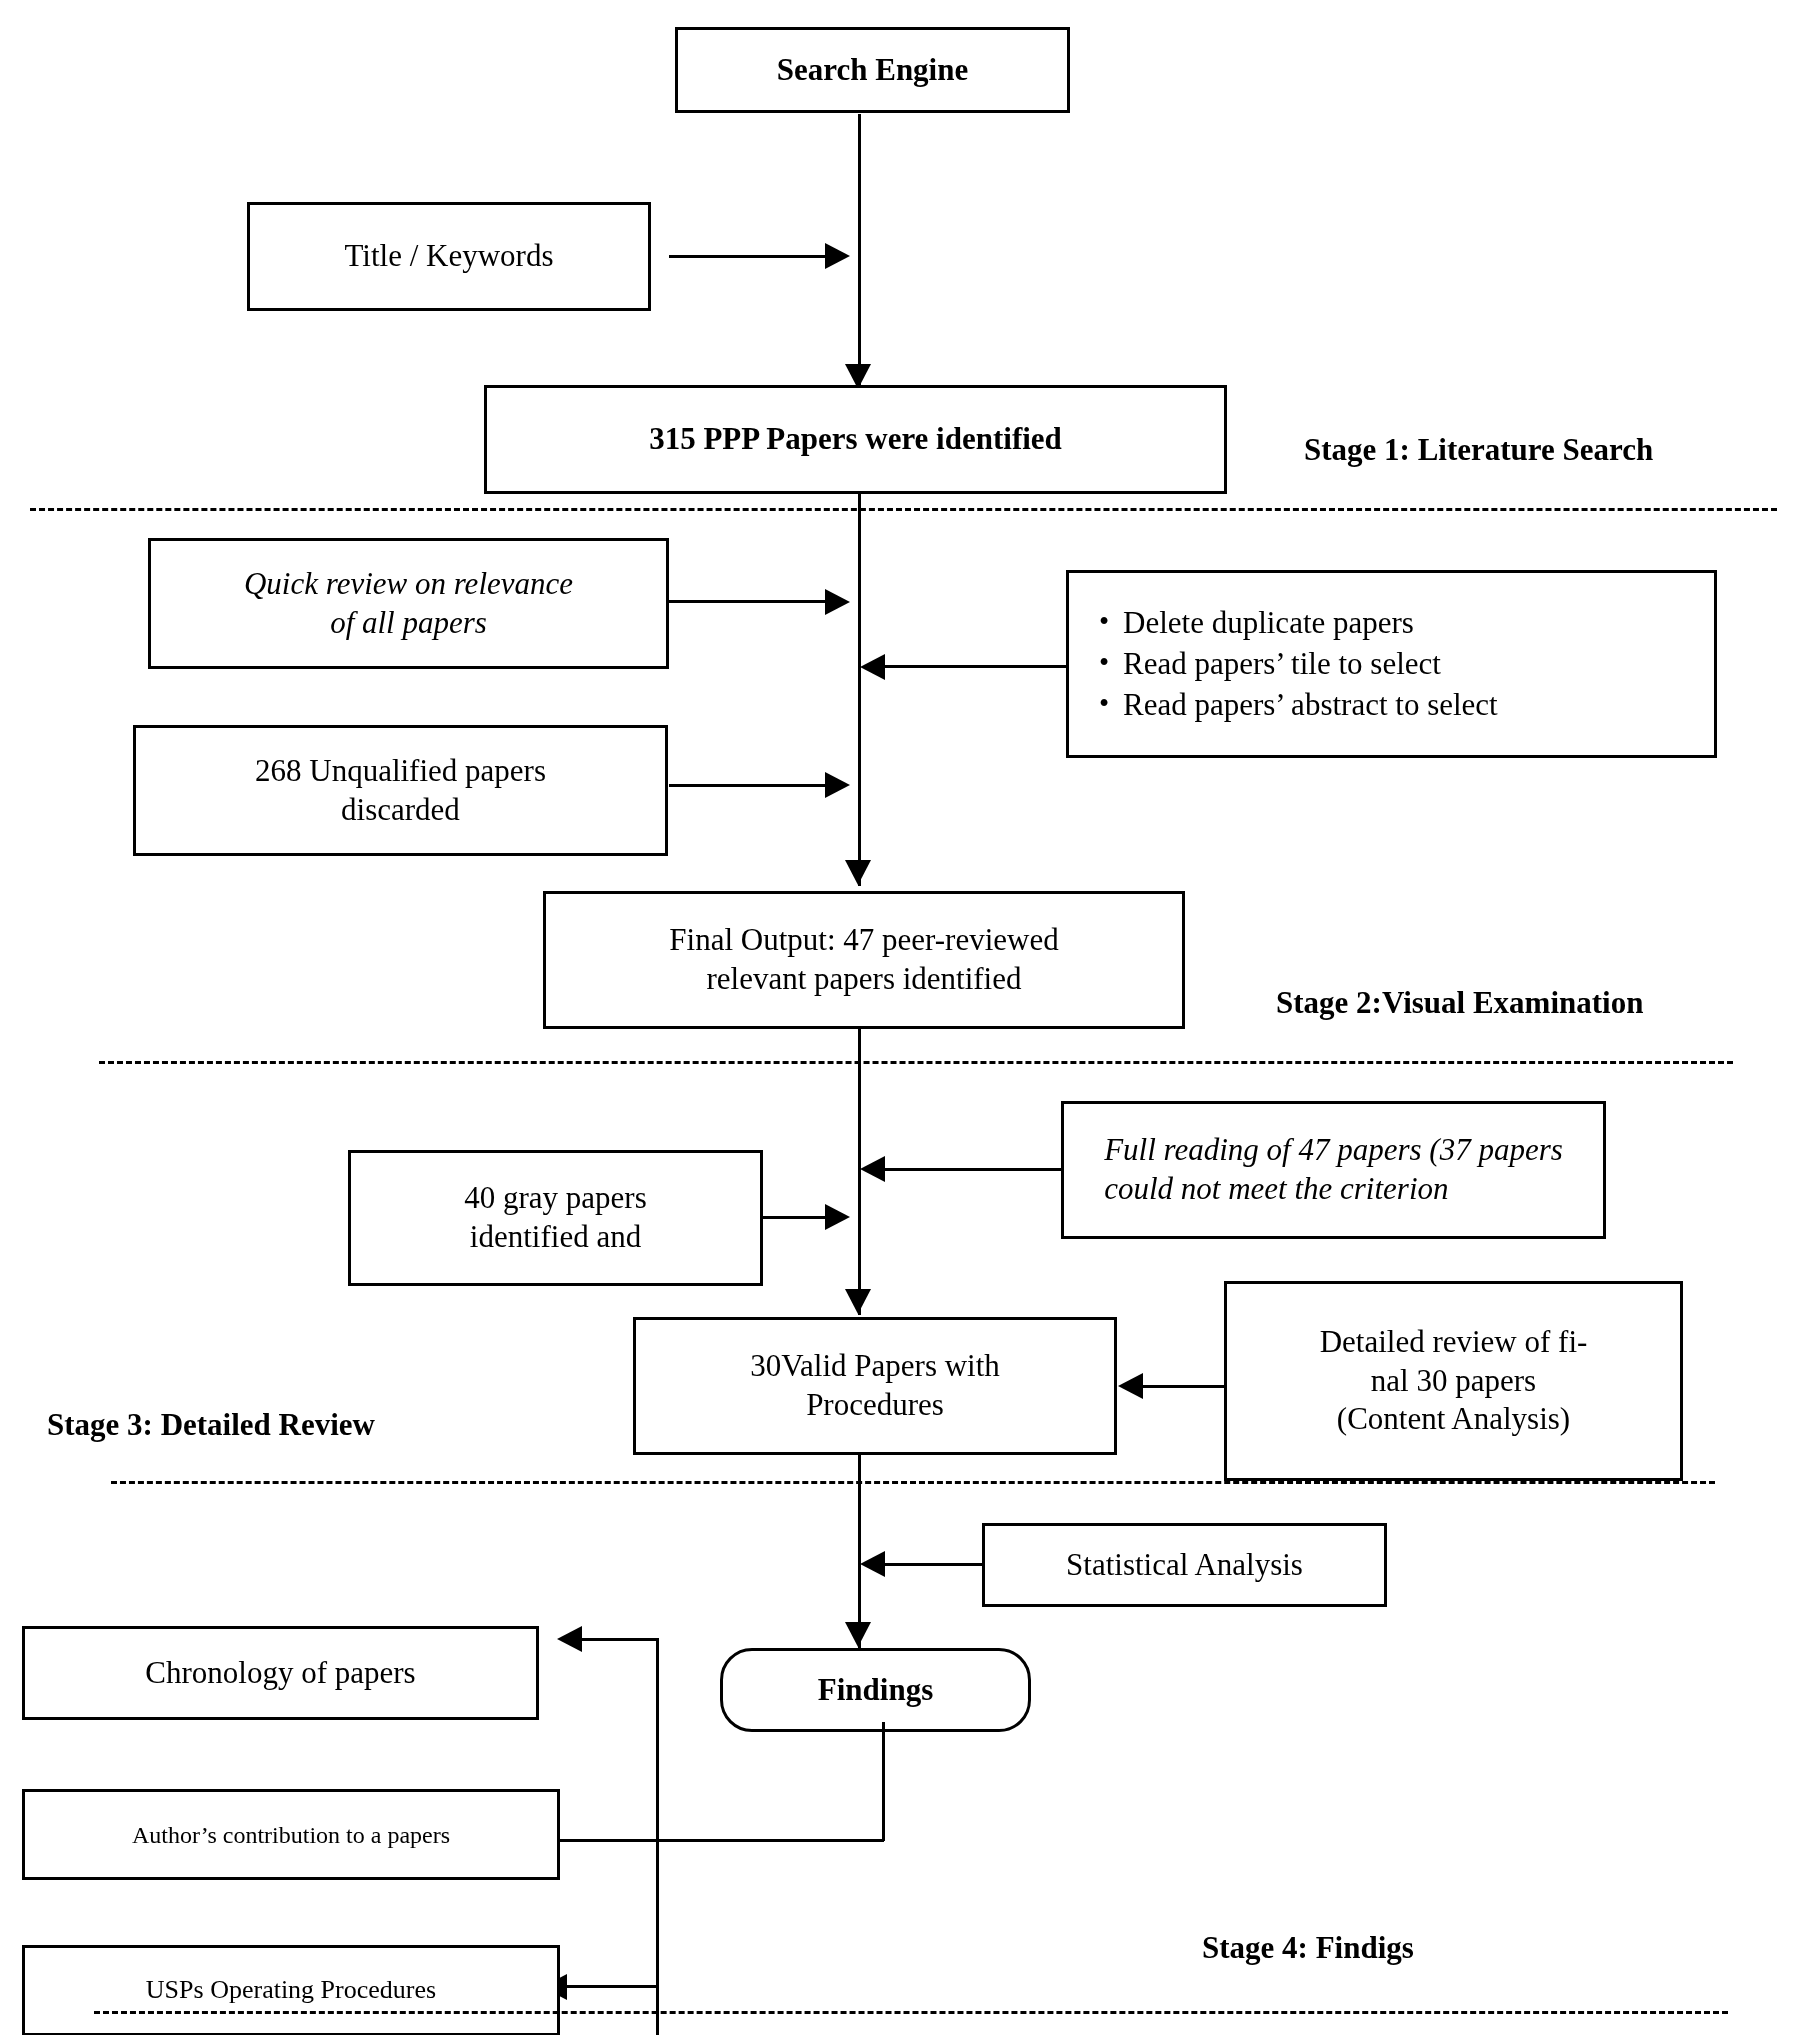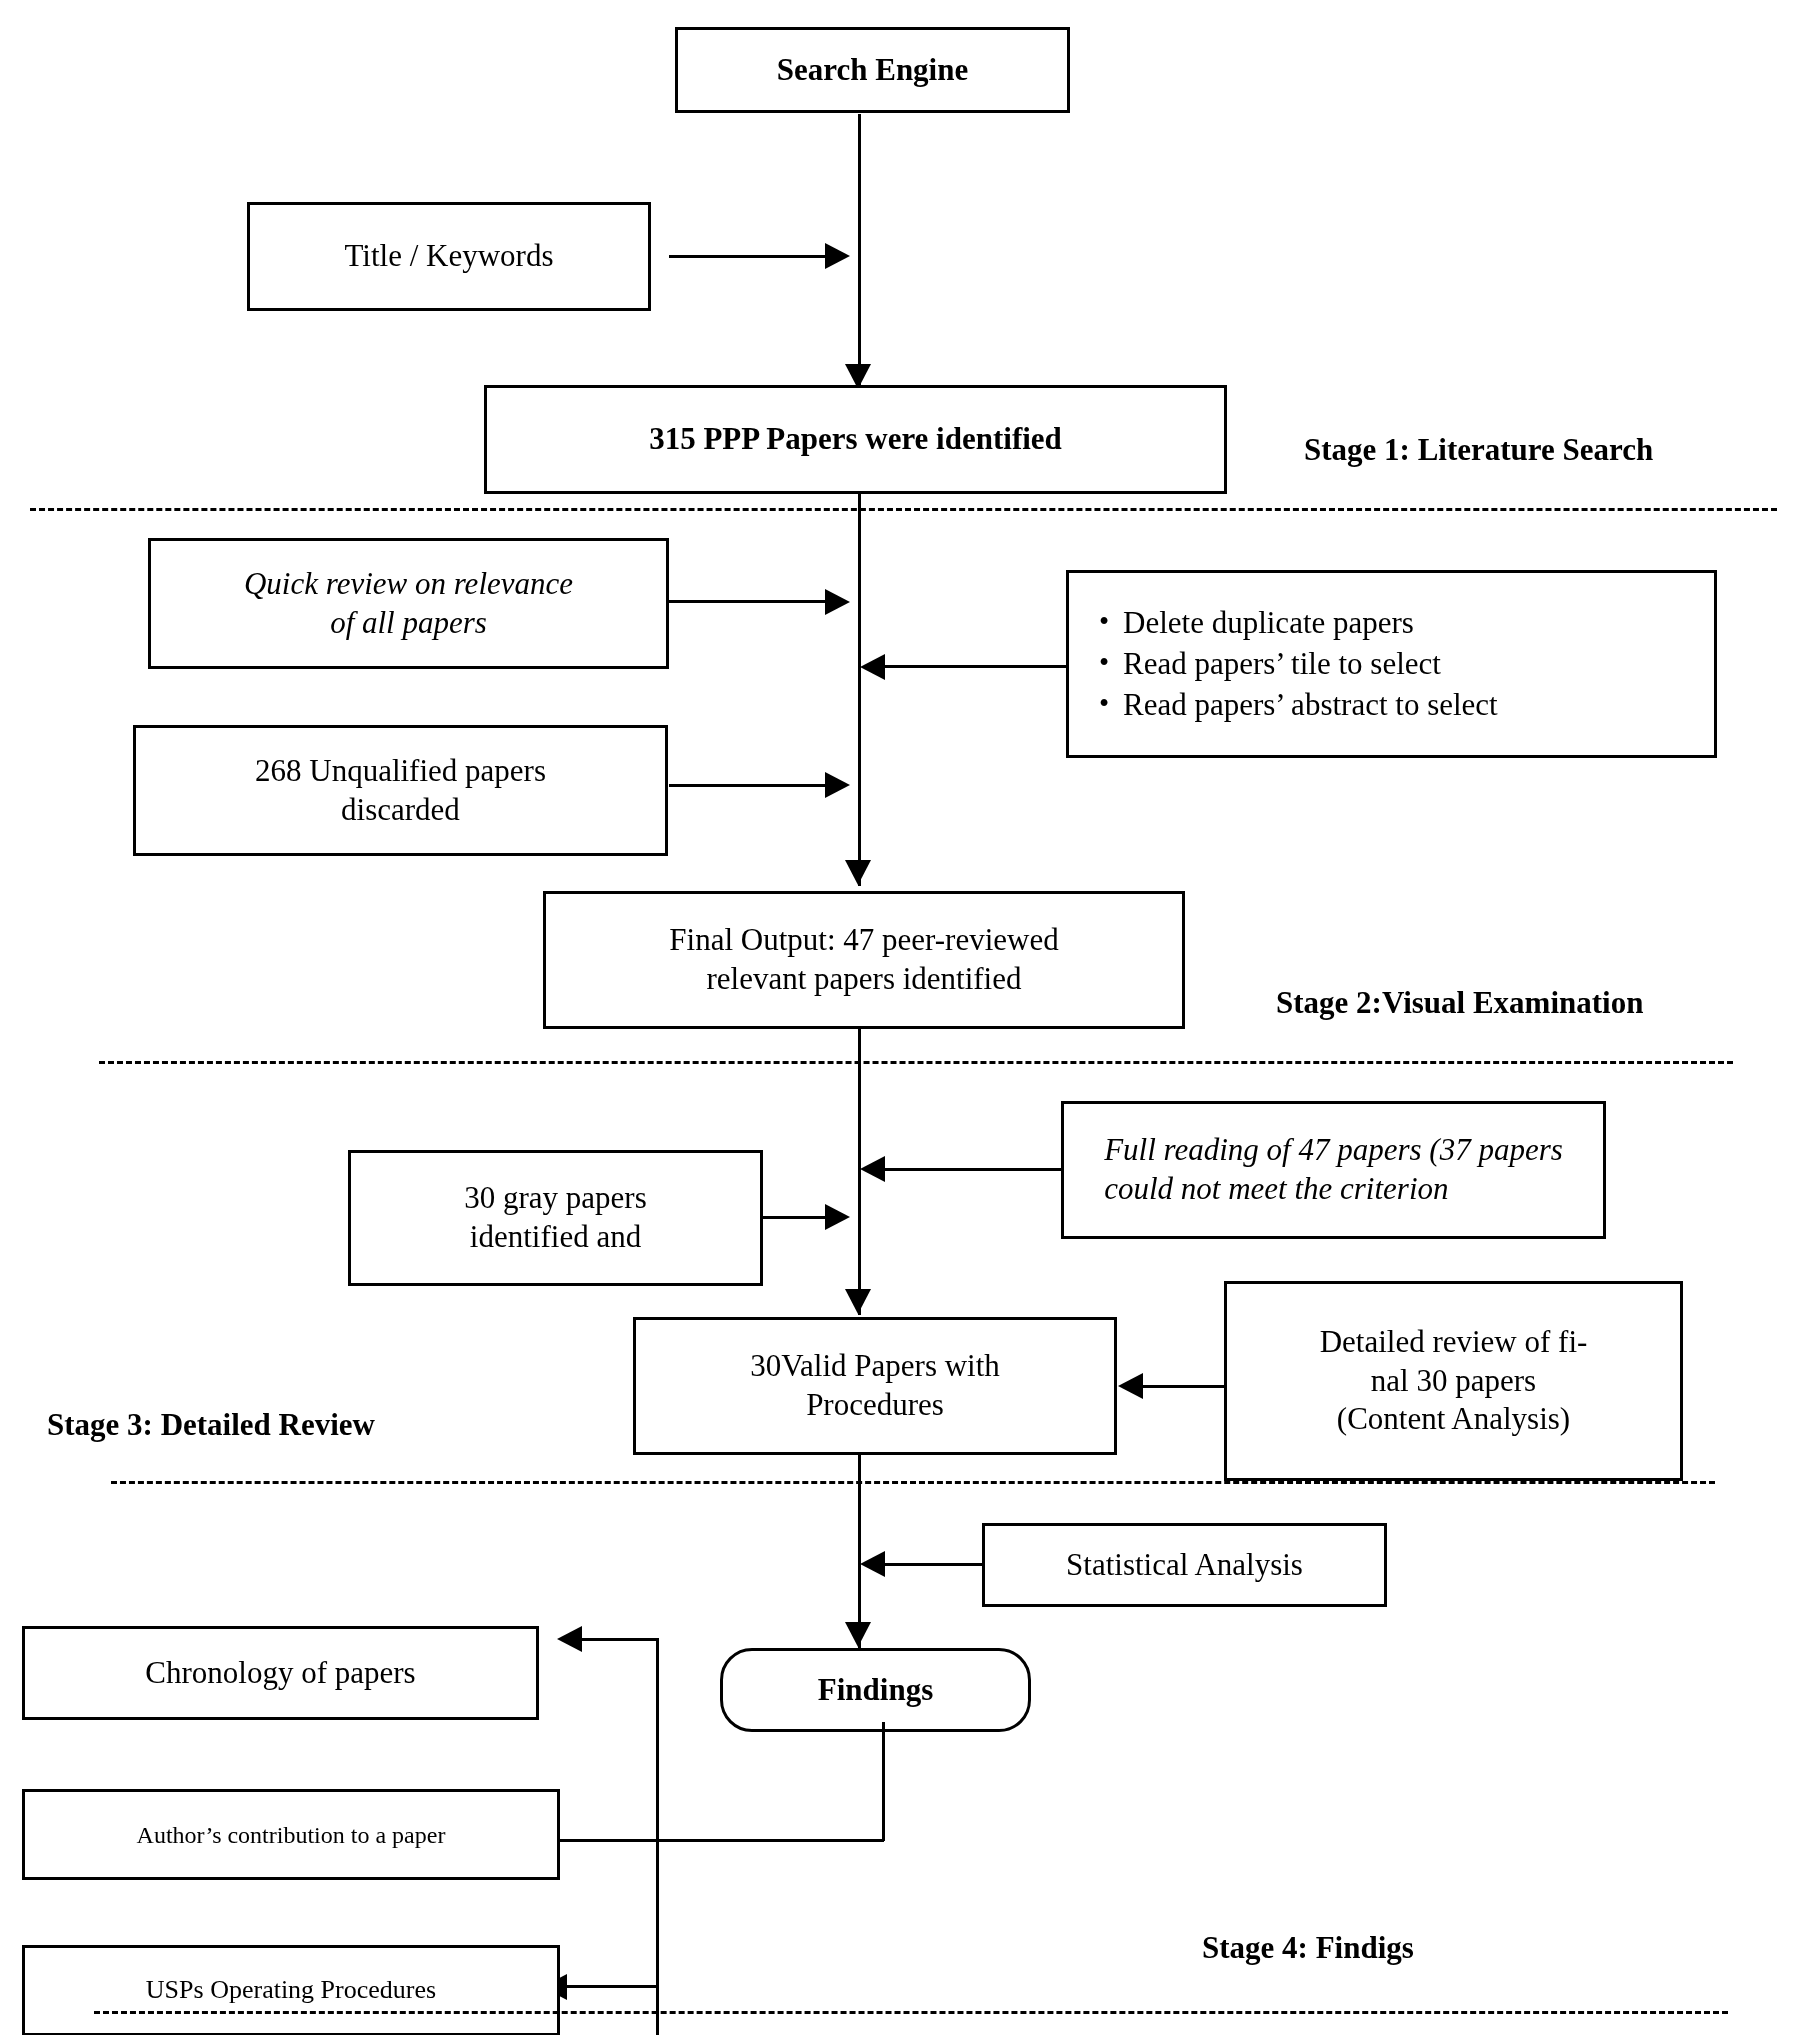--- a/index.html
+++ b/index.html
@@ -140,21 +140,21 @@
   <div class="arw arw-down" style="left:845px;top:1289px;"></div>
 
   <div class="box italic" style="left:1061px;top:1101px;width:545px;height:138px;">
     <span class="txt" style="text-align:justify;padding:0 17px;">Full  reading  of 47  papers  (37  papers
 could not meet the criterion</span>
   </div>
   <div class="hline" style="left:883px;top:1168px;width:180px;"></div>
   <div class="arw arw-left" style="left:860px;top:1156px;"></div>
 
   <div class="box" style="left:348px;top:1150px;width:415px;height:136px;">
-    <span class="txt">30 gray papers
+    <span class="txt">40 gray papers
 identified and</span>
   </div>
   <div class="hline" style="left:763px;top:1216px;width:69px;"></div>
   <div class="arw arw-right" style="left:825px;top:1204px;"></div>
 
   <div class="box" style="left:633px;top:1317px;width:484px;height:138px;">
     <span class="txt">30Valid Papers with
 Procedures</span>
   </div>
 
@@ -191,21 +191,21 @@
   <div class="thinline" style="left:580px;top:1638px;width:79px;height:2.5px;"></div>
   <div class="arw arw-left" style="left:557px;top:1626px;"></div>
   <div class="thinline" style="left:565px;top:1985px;width:94px;height:2.5px;"></div>
   <div class="arw arw-left" style="left:542px;top:1974px;"></div>
 
   <div class="box" style="left:22px;top:1626px;width:517px;height:94px;">
     <span class="txt">Chronology of papers</span>
   </div>
 
   <div class="box" style="left:22px;top:1789px;width:538px;height:91px;font-size:24px;">
-    <span class="txt">Author’s contribution to a paper</span>
+    <span class="txt">Author’s contribution to a papers</span>
   </div>
 
   <div class="box" style="left:22px;top:1945px;width:538px;height:91px;font-size:26px;">
     <span class="txt">USPs Operating Procedures</span>
   </div>
 
   <div class="stage-label" style="left:1202px;top:1932px;">Stage 4: Findigs</div>
 
   <div class="dashline" style="left:94px;top:2011px;width:1634px;"></div>
 

